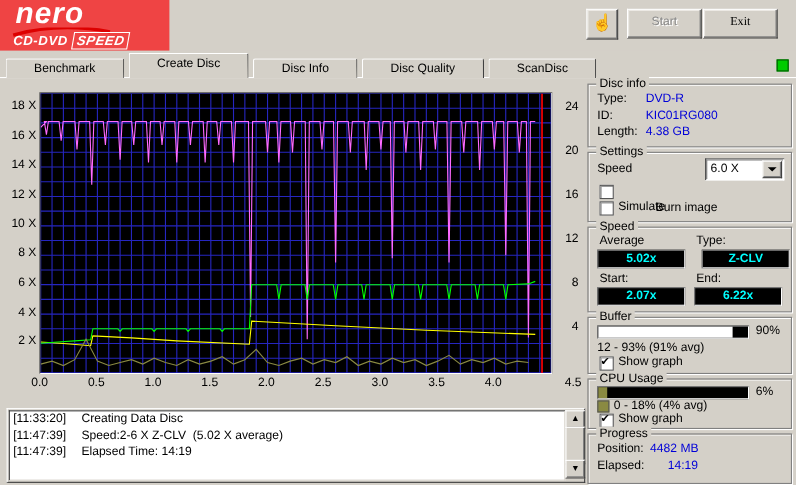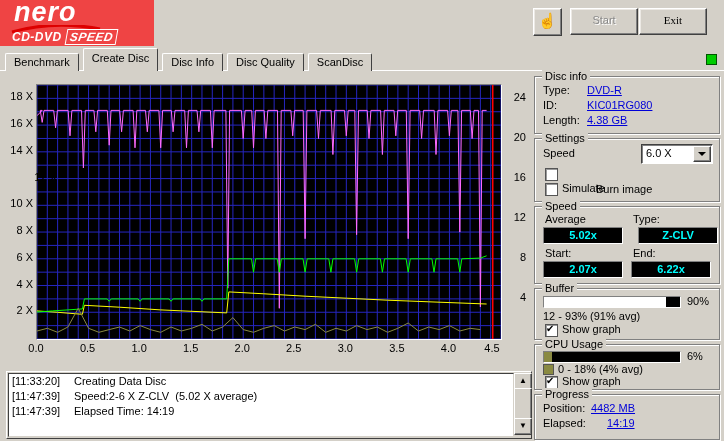--- a/index.html
+++ b/index.html
@@ -28,41 +28,41 @@
         border:1px solid;border-color:#fff #404040 #404040 #fff;
         box-shadow:inset -1px -1px 0 #808080,inset 1px 1px 0 #ece9e4;cursor:default;}
   #hand-btn{left:533px;top:8px;width:27px;height:26px;}
   #hand-btn .hand{font-size:15px;color:#c08a00;line-height:24px;}
   #start-btn{left:570px;top:8px;width:66px;color:#8a8a8a;text-shadow:1px 1px 0 #fff;}
   #exit-btn{left:639px;top:8px;width:66px;font-family:Liberation Serif, serif;}
 
   
   #tabbar{position:absolute;left:0;top:46px;width:724px;height:25px;}
   #tabbar .underline{position:absolute;left:0;bottom:0;width:724px;height:1px;background:#fff;}
-  .tab{position:relative;display:inline-block;margin:5px 0 0 1px;height:17px;line-height:17px;padding:0 8px;
+  .tab{position:relative;display:inline-block;margin:5px 0 0 1px;height:17px;line-height:17px;padding:0 25px;
        background:#d4d0c8;border:1px solid;border-color:#fff #404040 #d4d0c8 #fff;border-bottom:none;
        border-top-left-radius:2px;border-top-right-radius:2px;vertical-align:bottom;z-index:1;}
   .tab.active{margin-top:2px;height:22px;line-height:19px;z-index:3;}
   #tabs{position:absolute;left:4px;top:0;}
   #status-led{position:absolute;left:706px;top:8px;width:9px;height:9px;background:#00cc00;border:1px solid #005500;}
 
   
   #chart{position:absolute;left:6px;top:74px;width:524px;height:294px;}
   #plotbox{position:absolute;left:30px;top:10px;width:464px;height:254px;
            border:1px solid;border-color:#808080 #fff #fff #808080;background:#000;}
   #chart-svg{display:block;background:#000;}
   .ylab{position:absolute;width:26px;left:1px;text-align:right;}
   .ylab.right{left:498px;width:22px;text-align:right;}
   .xlab{position:absolute;top:268px;width:22px;text-align:center;}
 
   
   .group{position:absolute;left:534px;width:184px;border:1px solid #808080;
          box-shadow:1px 1px 0 #fff,inset 1px 1px 0 #fff;}
   .group .gtitle{position:absolute;top:-7px;left:7px;background:#d4d0c8;padding:0 3px;}
-  .blue{color:#0000d8;text-decoration:underline;}
+  .blue{color:#0000d8;}
   .rowlabel{position:absolute;}
   .black-field{position:absolute;width:78px;height:15px;line-height:15px;background:#000;color:#00ffff;
          font-weight:bold;text-align:center;border:1px solid;border-color:#808080 #fff #fff #808080;}
   .checkbox{position:absolute;width:11px;height:11px;background:#fff;border:1px solid #555;
          box-shadow:inset 1px 1px 0 #9a9a9a;}
   .checkbox.checked::after{content:"\2714";position:absolute;left:0px;top:-2px;font-size:10px;color:#000;}
   .gauge{position:absolute;height:10px;background:#000;border:1px solid;border-color:#808080 #fff #fff #808080;}
   .gauge .fill{position:absolute;left:0;top:0;bottom:0;width:0;}
   .legendchip{position:absolute;width:9px;height:9px;border:1px solid #555;}
 
@@ -191,40 +191,40 @@
           <polyline points="0.0,227.0 15.5,225.9 30.9,224.9 45.4,223.9 47.4,213.9 70.1,213.9 72.2,216.3 74.2,213.9 101.0,213.9 103.1,216.3 105.2,213.9 132.0,213.9 134.0,216.3 136.1,213.9 162.9,213.9 165.0,216.3 167.0,213.9 189.7,213.9 191.8,173.8 214.5,173.8 216.5,187.2 218.6,173.8 240.2,173.8 242.3,187.2 244.4,173.8 266.0,173.8 268.1,187.2 270.2,173.8 291.8,173.8 293.9,187.2 295.9,173.8 317.6,173.8 319.6,187.2 321.7,173.8 343.4,173.8 345.4,187.2 347.5,173.8 369.1,173.8 371.2,187.2 373.3,173.8 394.9,173.8 397.0,187.2 399.0,173.8 420.7,173.8 422.8,187.2 424.8,173.8 443.4,173.1 449.6,170.8" fill="none" stroke="#00ff00" stroke-width="1"></polyline>
           <polyline points="0.0,246.0 10.3,243.3 20.6,247.3 30.9,242.0 41.2,223.3 51.6,243.3 61.9,247.3 72.2,244.6 82.5,242.0 92.8,246.0 103.1,240.6 113.4,244.6 123.7,247.3 134.0,242.0 144.4,246.0 154.7,243.3 165.0,239.3 175.3,246.0 185.6,242.0 195.9,232.6 206.2,244.6 216.5,247.3 226.8,243.3 237.2,240.6 247.5,246.0 257.8,242.0 268.1,244.6 278.4,239.3 288.7,247.3 299.0,243.3 309.3,246.0 319.6,240.6 330.0,244.6 340.3,242.0 350.6,247.3 360.9,243.3 371.2,238.0 381.5,246.0 391.8,242.0 402.1,244.6 412.4,240.6 422.8,246.0 433.1,243.3 443.4,244.6" fill="none" stroke="#8a8a42" stroke-width="1"></polyline>
           <line x1="455.75111111111113" y1="0" x2="455.75111111111113" y2="254" stroke="#ff0000" stroke-width="1.5"></line>
         </svg>
     </div>
   <div class="ylab" style="top: 230.263px;">2 X</div>
       <div class="ylab" style="top: 203.526px;">4 X</div>
       <div class="ylab" style="top: 176.789px;">6 X</div>
       <div class="ylab" style="top: 150.053px;">8 X</div>
       <div class="ylab" style="top: 123.316px;">10 X</div>
-      <div class="ylab" style="top: 96.5789px; margin-left: 24px;">12 X</div>
+      <div class="ylab" style="top: 96.5789px;">12 X</div>
       <div class="ylab" style="top: 69.8421px;">14 X</div>
       <div class="ylab" style="top: 43.1053px;">16 X</div>
       <div class="ylab" style="top: 16.3684px;">18 X</div>
       <div class="ylab right" style="top: 217px;">4</div>
       <div class="ylab right" style="top: 177px;">8</div>
       <div class="ylab right" style="top: 137px;">12</div>
       <div class="ylab right" style="top: 97px;">16</div>
       <div class="ylab right" style="top: 57px;">20</div>
       <div class="ylab right" style="top: 17px;">24</div>
       <div class="xlab" style="top: 268px; left: 19px;">0.0</div>
       <div class="xlab" style="top: 268px; left: 70.5556px;">0.5</div>
       <div class="xlab" style="top: 268px; left: 122.111px;">1.0</div>
       <div class="xlab" style="top: 268px; left: 173.667px;">1.5</div>
       <div class="xlab" style="top: 268px; left: 225.222px;">2.0</div>
       <div class="xlab" style="top: 268px; left: 276.778px;">2.5</div>
       <div class="xlab" style="top: 268px; left: 328.333px;">3.0</div>
       <div class="xlab" style="top: 268px; left: 379.889px;">3.5</div>
       <div class="xlab" style="top: 268px; left: 431.444px; text-align: center;">4.0</div>
-      <div class="xlab" style="top: 268px; left: 475px;">4.5</div>
+      <div class="xlab" style="top: 268px; left: 504px;">4.5</div>
     </div>
 
   <div class="group" style="top:76px;height:56px;">
     <span class="gtitle">Disc info</span>
     <span class="rowlabel" style="left:8px;top:7px;">Type:</span>
     <span class="rowlabel blue" style="left:52px;top:7px;">DVD-R</span>
     <span class="rowlabel" style="left:8px;top:22px;">ID:</span>
     <span class="rowlabel blue" style="left:52px;top:22px;">KIC01RG080</span>
     <span class="rowlabel" style="left:8px;top:37px;">Length:</span>
     <span class="rowlabel blue" style="left:52px;top:37px;">4.38 GB</span>

